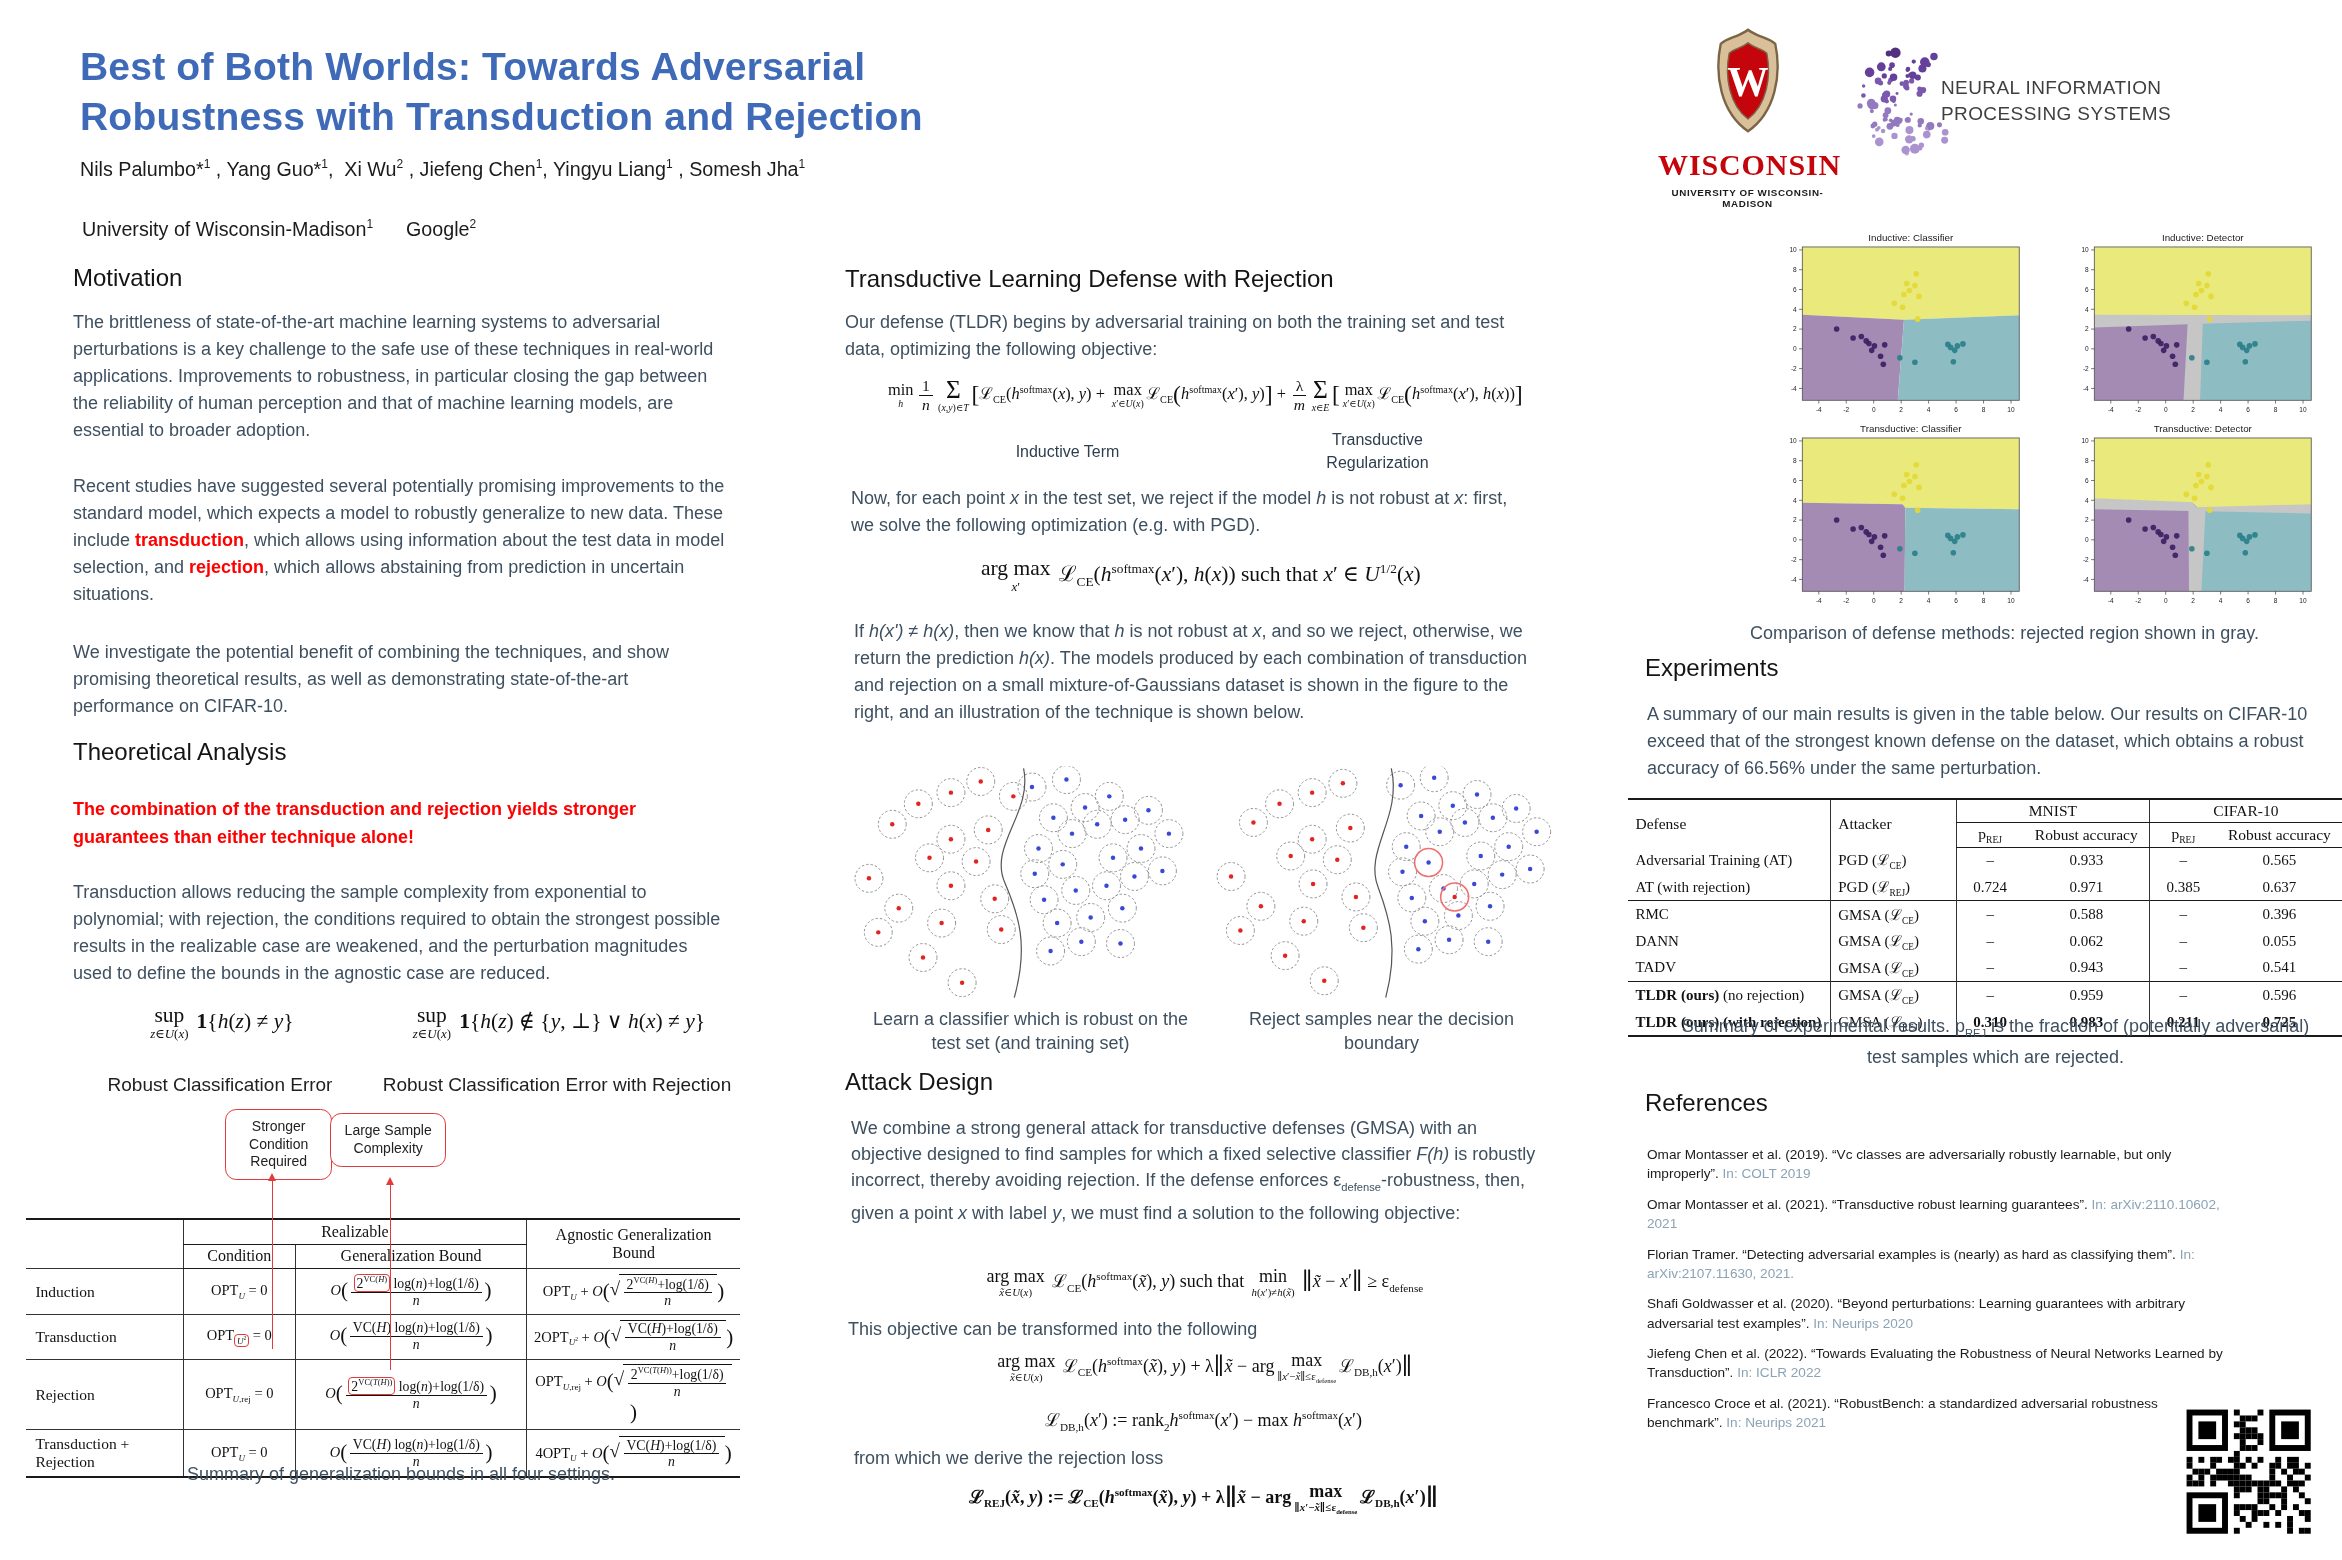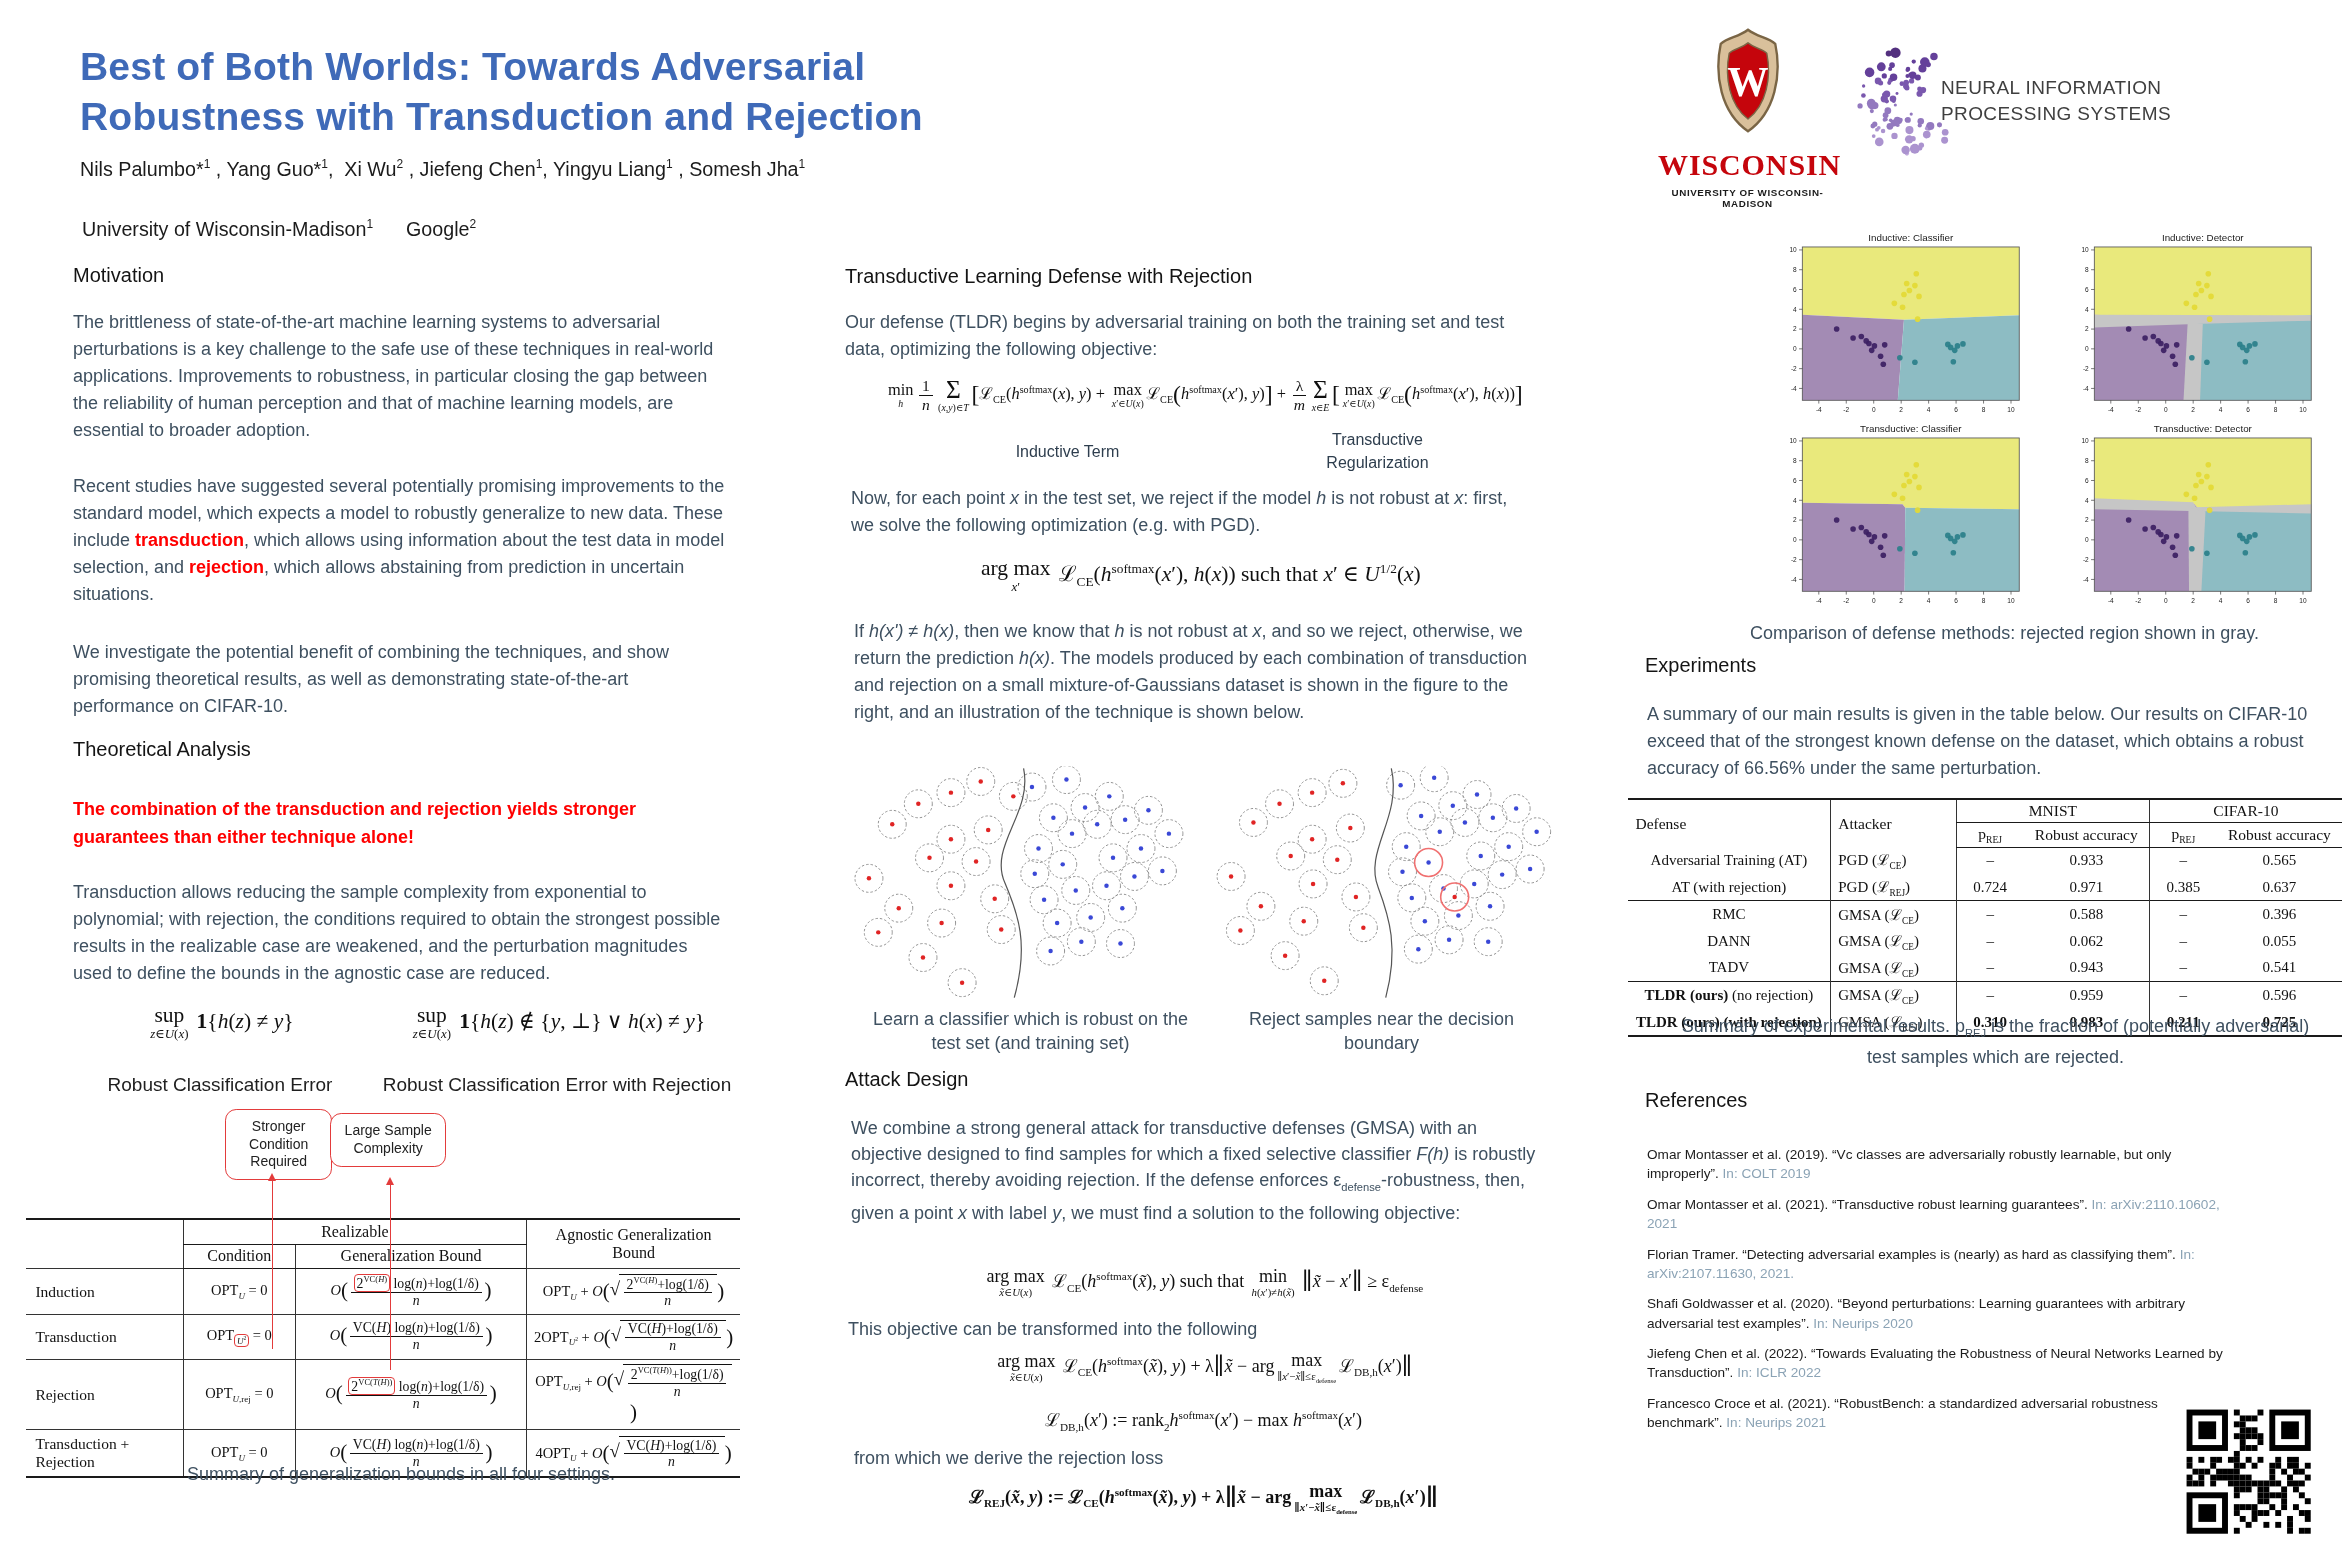--- a/index.html
+++ b/index.html
@@ -3,21 +3,21 @@
 <meta charset="utf-8">
 <style>
   html,body{margin:0;padding:0;background:#e8e8e8;}
   #poster{position:relative;width:2342px;height:1561px;background:#ffffff;overflow:hidden;
           font-family:"Liberation Sans",sans-serif;padding-left:36px;}
   .abs{position:absolute;}
   .title{font-size:39px;font-weight:700;color:#3f6ab8;line-height:1.27;letter-spacing:0.2px;}
   .authors{font-size:19.7px;color:#1b1b1b;}
   .authors sup,.affils sup{font-size:12px;}
   .affils{font-size:19.7px;color:#1b1b1b;}
-  .h{font-size:20px;font-weight:500;color:#141414;}
+  .h{font-size:24px;font-weight:500;color:#141414;}
   .para{font-size:18px;line-height:27px;color:#3e5060;}
   .red{color:#ff0000;}
   .redbold{font-size:18px;line-height:28px;color:#ff0000;font-weight:700;}
   .cap{font-size:18px;line-height:24px;color:#3e5060;text-align:center;}
   .smallcap{font-size:19px;line-height:18px;color:#1f1f1f;text-align:center;font-family:"Liberation Sans",sans-serif;}
   .eq{font-family:"Liberation Serif","DejaVu Serif",serif;color:#101010;text-align:center;}
   .eq i{font-style:italic;}
   .uop{display:inline-flex;flex-direction:column;align-items:center;vertical-align:middle;margin:0 2.8px;}
   .uop .o{line-height:1.05;}
   .uop .sig{font-size:1.55em;line-height:0.95;}
@@ -43,21 +43,21 @@
   .gtable td:first-child{text-align:left;font-size:15.5px;padding-left:9.4px;}
   .gtable thead tr:last-child th{border-bottom:1.5px solid #1a1a1a;}
   .gtable th.rlz{border-bottom:0.9px solid #1a1a1a;}
   .gtable .vl{border-left:0.9px solid #333;}
   .gtable tbody td{border-top:0.9px solid #333;}
   .gtable tbody td:nth-child(2),.gtable tbody td:nth-child(3),.gtable tbody td:nth-child(4){border-left:0.9px solid #333;}
   table.etable{border-collapse:collapse;font-family:"Liberation Serif","DejaVu Serif",serif;color:#111;
                border-top:2.1px solid #1a1a1a;border-bottom:2.1px solid #1a1a1a;}
   .etable th{font-weight:400;font-size:15.5px;padding:1.9px 7.5px;}
   .etable td{font-size:15px;padding:2.3px 7.5px;text-align:center;}
-  .etable td:first-child{text-align:center;}
+  .etable td:first-child{text-align:left;}
   .etable td:nth-child(2){text-align:left;}
   .etable thead tr:last-child th{border-bottom:1.3px solid #1a1a1a;}
   .etable th.grp{border-bottom:0.9px solid #1a1a1a;}
   .etable .vl{border-left:0.9px solid #333;}
   .etable tbody td:nth-child(2),.etable tbody td:nth-child(3),.etable tbody td:nth-child(5){border-left:0.9px solid #333;}
   .etable tbody tr.sep td{border-top:1.3px solid #1a1a1a;}
   .ref{margin-bottom:11.2px;font-size:13.6px;line-height:1.42;max-width:581px;}
   .rmain{color:#1c1c1c;}
   .rvenue{color:#8ba3b5;}
   .uwword{font-family:"Liberation Serif","DejaVu Serif",serif;font-weight:700;color:#c5050c;

